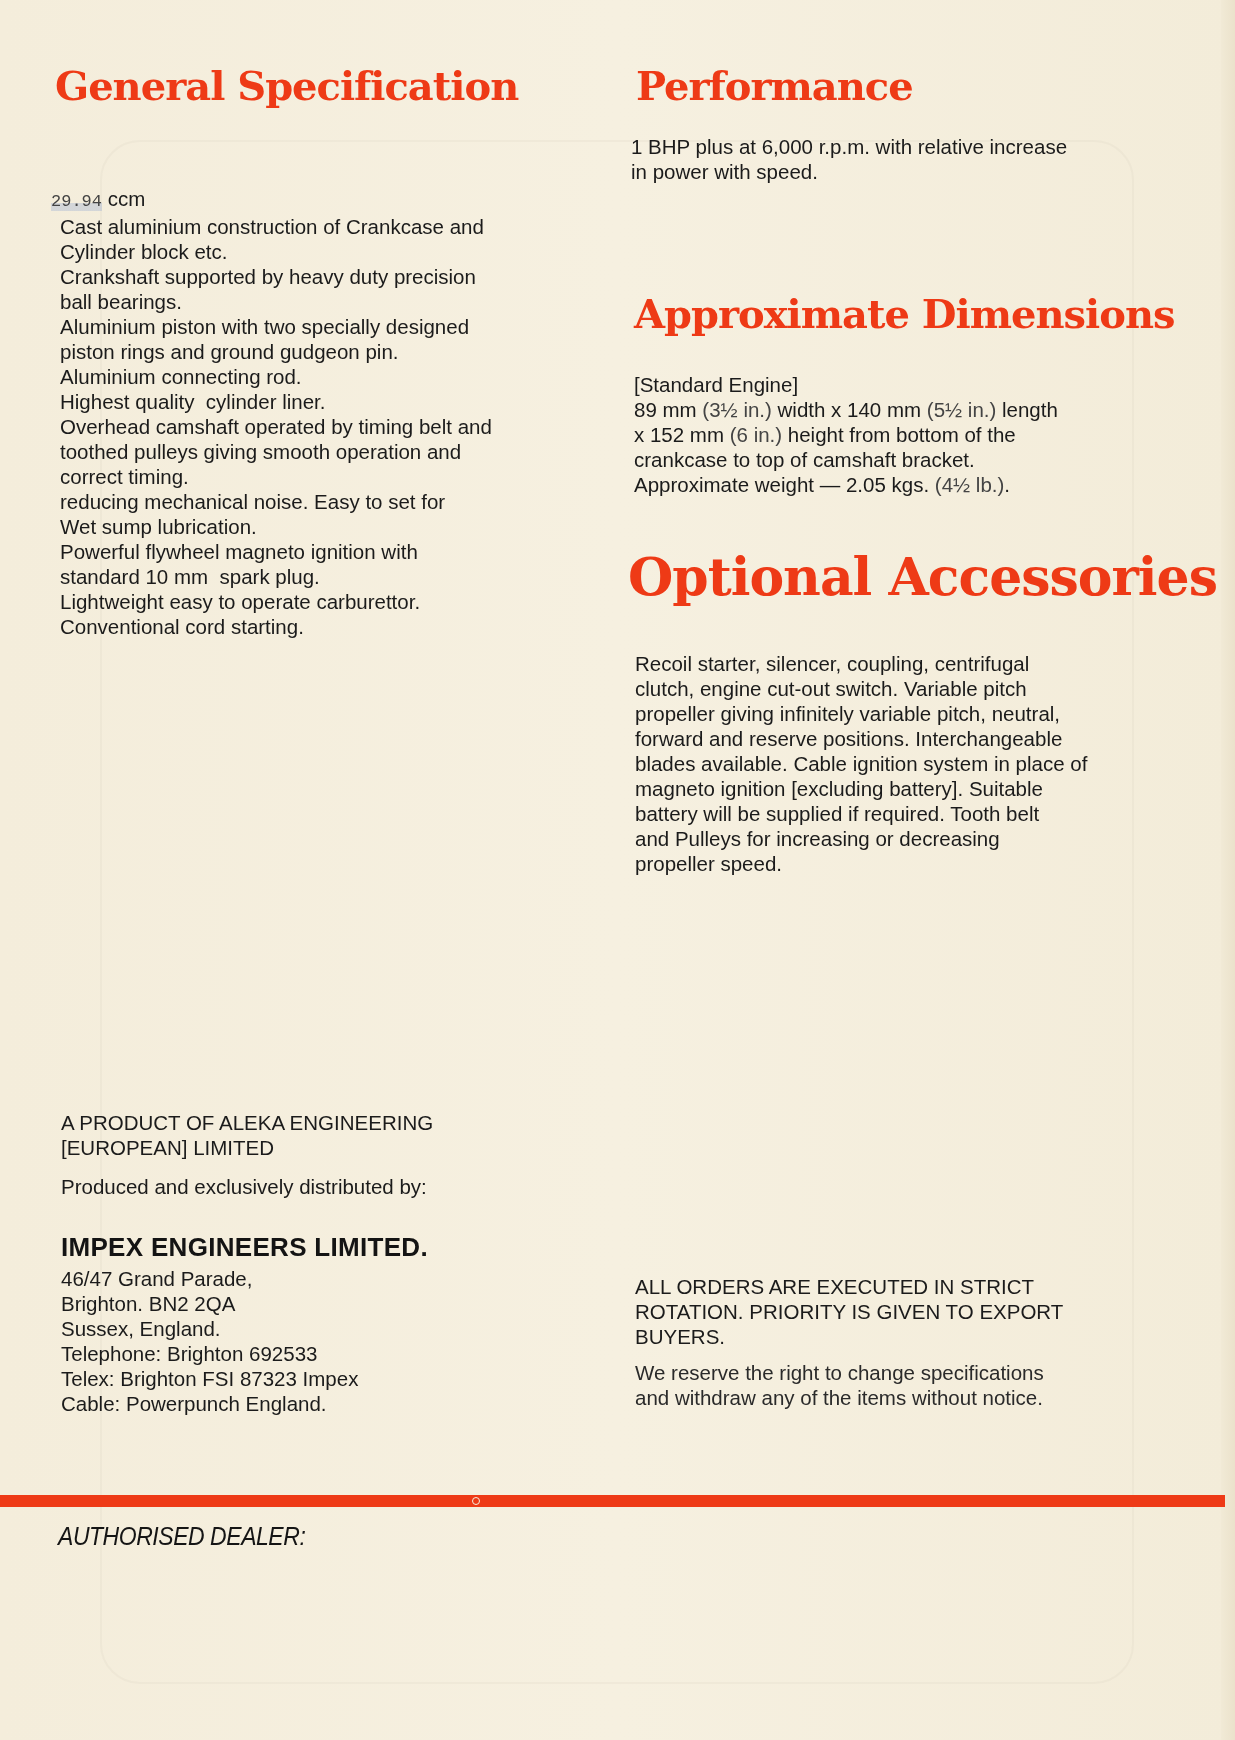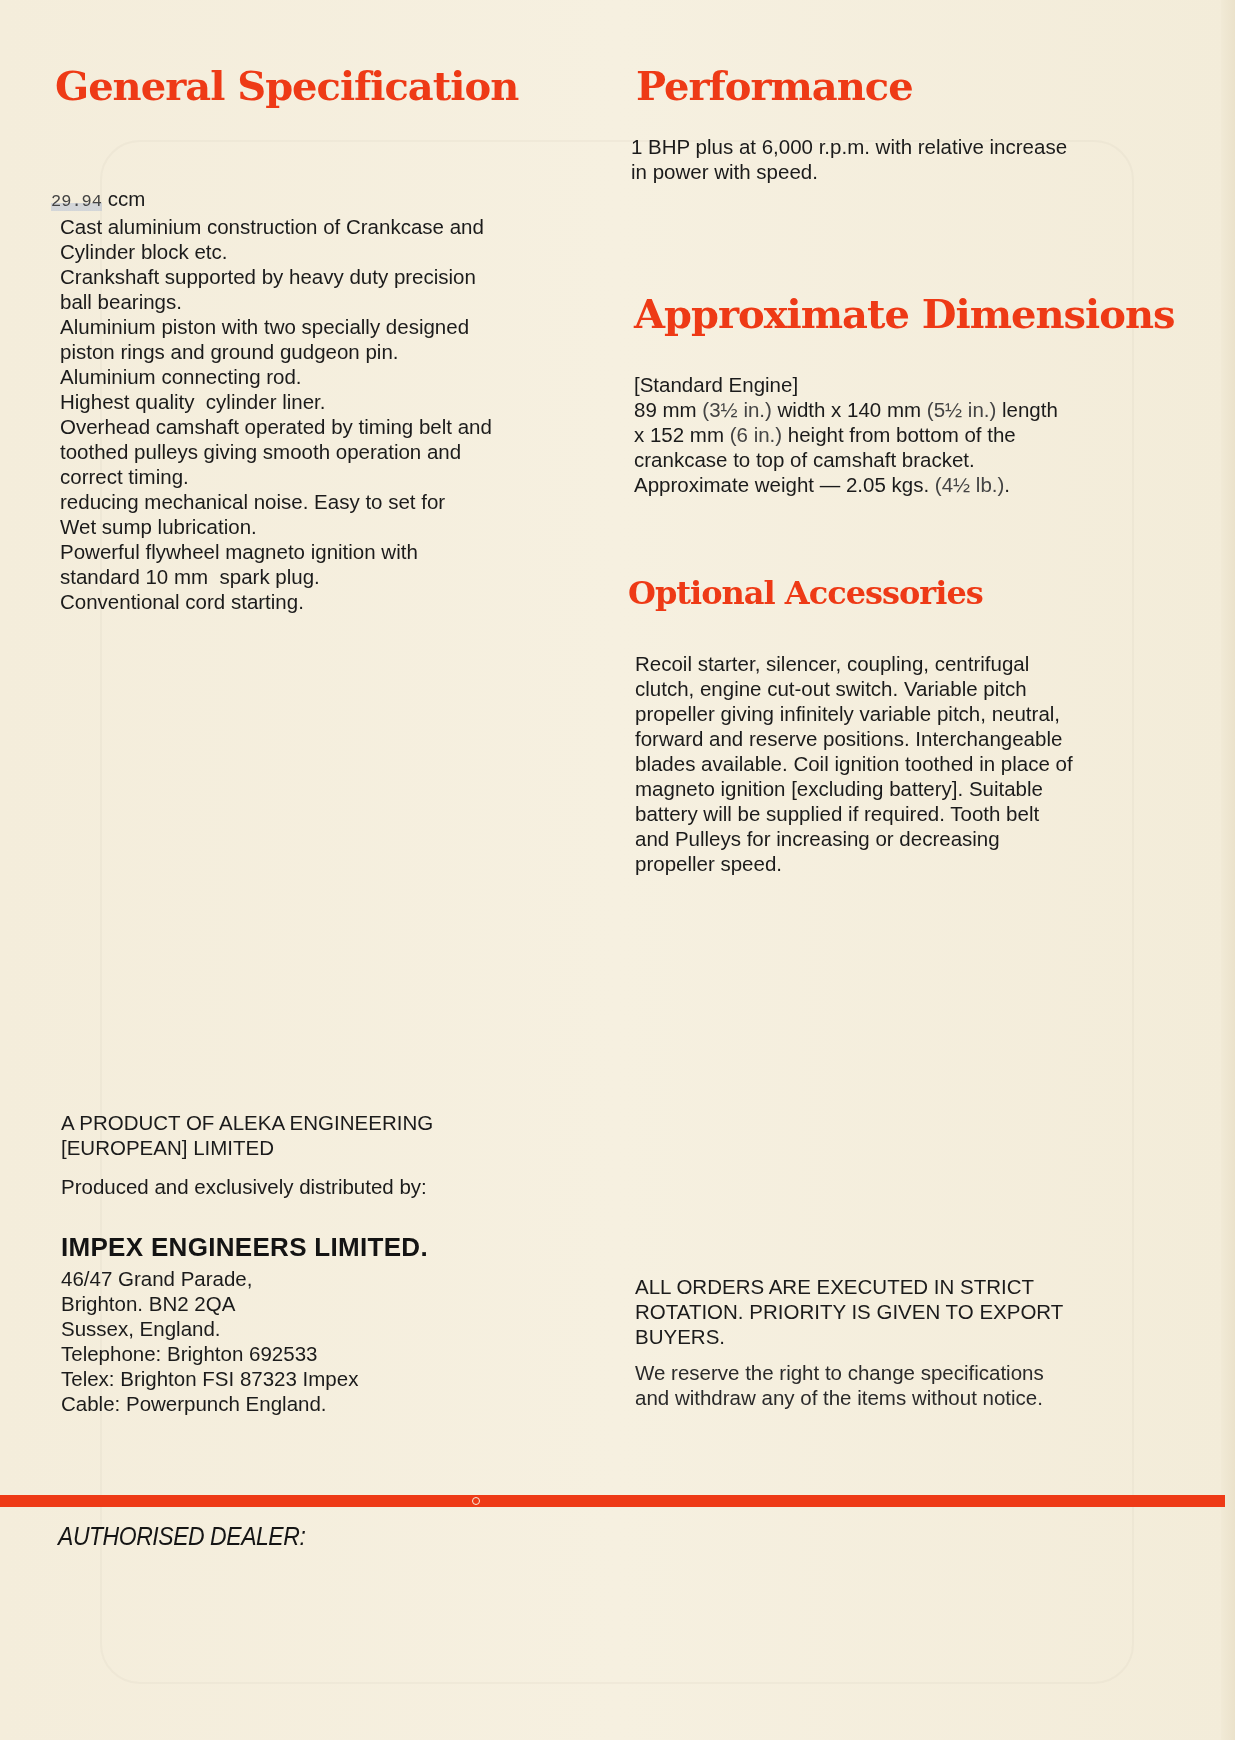--- a/index.html
+++ b/index.html
@@ -39,21 +39,21 @@
       font-family: "DejaVu Serif", "Liberation Serif", serif;
       font-weight: bold;
       color: #ee3a16;
       letter-spacing: -1px;
       margin: 0;
       white-space: nowrap;
     }
     .h-general { left: 55px; top: 62px; font-size: 40px; }
     .h-performance { left: 636px; top: 62px; font-size: 40px; }
     .h-dimensions { left: 634px; top: 290px; font-size: 40px; }
-    .h-accessories { left: 628px; top: 574px; font-size: 32px; }
+    .h-accessories { left: 628px; top: 546px; font-size: 52px; }
 
     .body-text {
       position: absolute;
       font-size: 20.5px;
       line-height: 25px;
       color: #1b1b1b;
     }
     .spec-block { left: 60px; top: 142px; width: 540px; }
     .spec-line { display: block; white-space: nowrap; }
     .spec-first {
@@ -152,20 +152,21 @@
     <span class="spec-line">piston rings and ground gudgeon pin.</span>
     <span class="spec-line">Aluminium connecting rod.</span>
     <span class="spec-line" style="white-space: pre;">Highest quality  cylinder liner.</span>
     <span class="spec-line">Overhead camshaft operated by timing belt and</span>
     <span class="spec-line">toothed pulleys giving smooth operation and</span>
     <span class="spec-line">correct timing.</span>
     <span class="spec-line">reducing mechanical noise. Easy to set for</span>
     <span class="spec-line">Wet sump lubrication.</span>
     <span class="spec-line">Powerful flywheel magneto ignition with</span>
     <span class="spec-line" style="white-space: pre;">standard 10 mm  spark plug.</span>
+    <span class="spec-line">Lightweight easy to operate carburettor.</span>
     <span class="spec-line">Conventional cord starting.</span>
   </div>
 
   <h1 class="heading h-performance">Performance</h1>
   <div class="body-text perf-text">
     <span class="spec-line">1 BHP plus at 6,000 r.p.m. with relative increase</span>
     <span class="spec-line">in power with speed.</span>
   </div>
 
   <h1 class="heading h-dimensions">Approximate Dimensions</h1>
@@ -176,21 +177,21 @@
     <span class="line">crankcase to top of camshaft bracket.</span>
     <span class="line"><span>Approximate weight — 2.05 kgs. </span><span class="light">(4½ lb.)</span><span>.</span></span>
   </div>
 
   <h1 class="heading h-accessories">Optional Accessories</h1>
   <div class="body-text acc-text">
     <span class="line">Recoil starter, silencer, coupling, centrifugal</span>
     <span class="line">clutch, engine cut-out switch. Variable pitch</span>
     <span class="line">propeller giving infinitely variable pitch, neutral,</span>
     <span class="line">forward and reserve positions. Interchangeable</span>
-    <span class="line">blades available. Coil ignition toothed in place of</span>
+    <span class="line">blades available. Cable ignition system in place of</span>
     <span class="line">magneto ignition [excluding battery]. Suitable</span>
     <span class="line">battery will be supplied if required. Tooth belt</span>
     <span class="line">and Pulleys for increasing or decreasing</span>
     <span class="line">propeller speed.</span>
   </div>
 
   <div class="body-text product-block">
     <span class="line">A PRODUCT OF ALEKA ENGINEERING</span>
     <span class="line">[EUROPEAN] LIMITED</span>
   </div>

